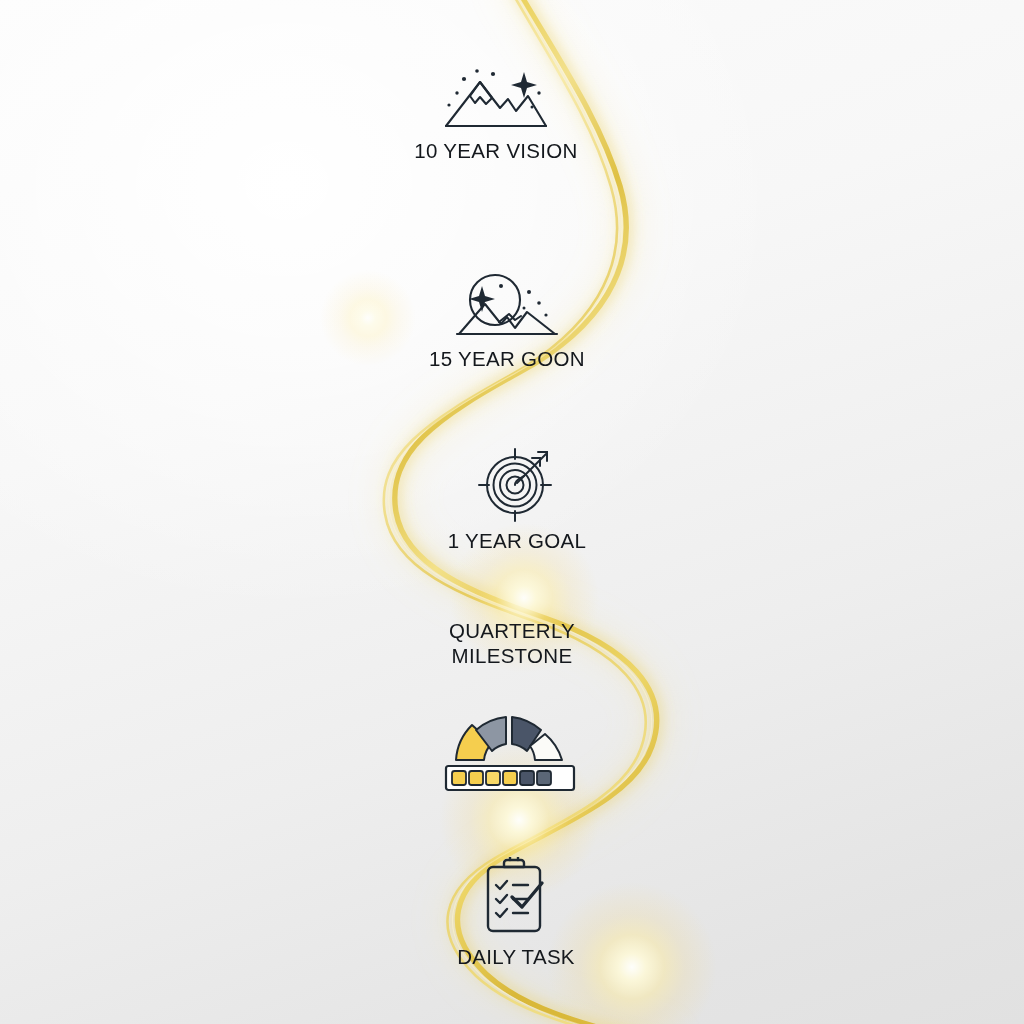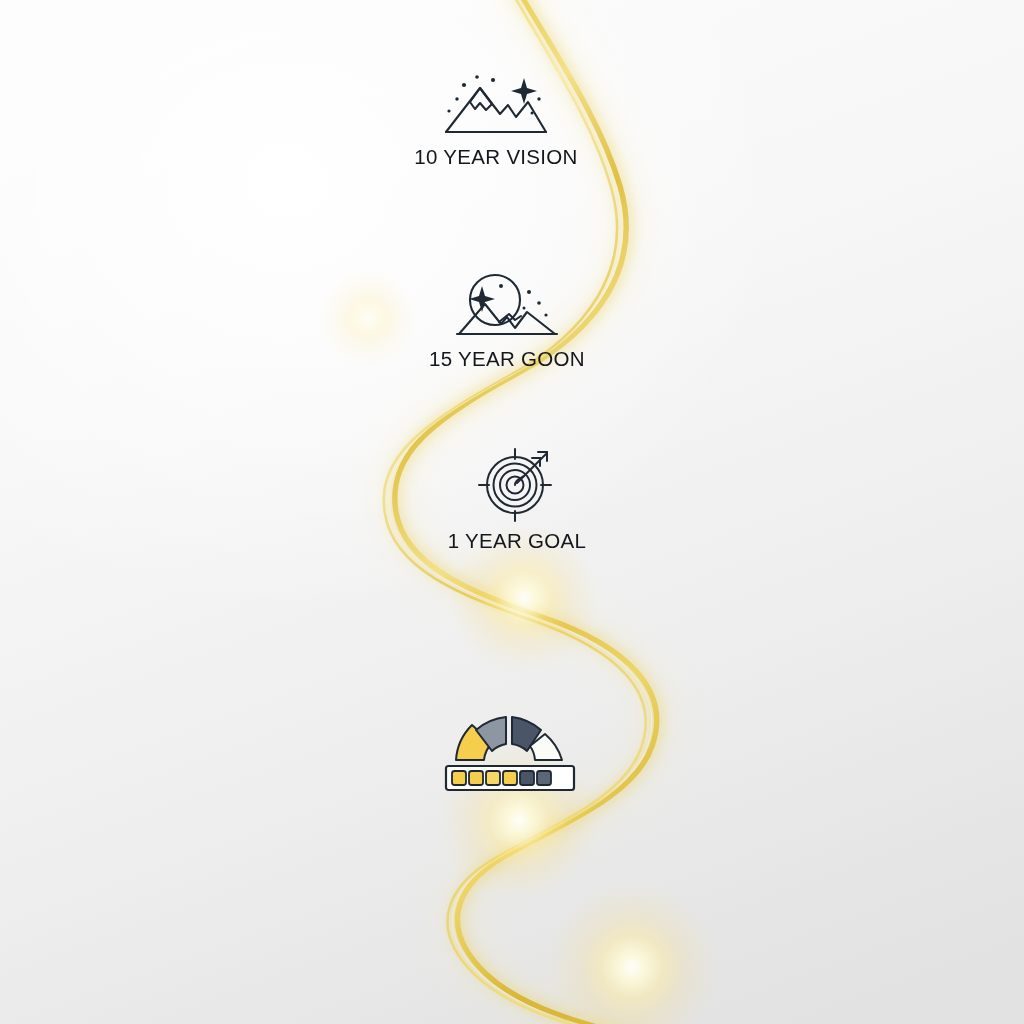--- a/index.html
+++ b/index.html
@@ -57,21 +57,21 @@
     line-height: 1.18;
     font-weight: 400;
     white-space: pre-line;
   }
 
   .ms-label.two-line {
     line-height: 1.22;
   }
 
   
-  #ms-vision     { left: 496px; top: 72px; }
+  #ms-vision     { left: 496px; top: 66px; }
   #ms-vision .ms-icon { margin-bottom: 7px; }
 
   #ms-goon       { left: 507px; top: 270px; }
   #ms-goon .ms-icon { margin-bottom: 7px; }
 
   #ms-goal       { left: 517px; top: 443px; }
   #ms-goal .ms-icon { margin-bottom: 6px; }
 
   #ms-quarterly  { left: 512px; top: 618px; }
 
@@ -240,20 +240,24 @@
           <path d="M39 42 C39 36, 46 35, 48 33"></path>
           <path d="M41 40 L70 11"></path>
           <path d="M62 9 L71 9 L71 18"></path>
           <path d="M56 15 L64 15 L64 23"></path>
         </g>
       </svg>
     </span>
     <span class="ms-label">1 YEAR GOAL</span>
   </div>
 
+  <div class="milestone" id="ms-quarterly">
+    <span class="ms-label two-line">QUARTERLY
+MILESTONE</span>
+  </div>
 
   <div class="milestone" id="ms-progress">
     <span class="ms-icon">
       <svg width="140" height="82" viewBox="0 0 140 82" xmlns="http://www.w3.org/2000/svg">
 
         <g stroke="#1f2933" stroke-width="2.0" stroke-linejoin="round">
 
           <path d="M16 48 A54 54 0 0 1 32 13 L52 31 A28 28 0 0 0 44 48 Z" fill="#f5ce4e"></path>
 
           <path d="M36 9 A54 54 0 0 1 66 -4 L66 23 A28 28 0 0 0 52 30 Z" fill="#8d96a3" transform="translate(0,9)"></path>
@@ -271,14 +275,35 @@
           <rect x="46" y="59" width="14" height="14" rx="2.5" fill="#f7d867"></rect>
           <rect x="63" y="59" width="14" height="14" rx="2.5" fill="#f5ce4e"></rect>
           <rect x="80" y="59" width="14" height="14" rx="2.5" fill="#4a5568"></rect>
           <rect x="97" y="59" width="14" height="14" rx="2.5" fill="#5b6777"></rect>
         </g>
       </svg>
     </span>
     <span class="ms-label"></span>
   </div>
 
+  <div class="milestone" id="ms-daily">
+    <span class="ms-icon">
+      <svg width="76" height="80" viewBox="0 0 76 80" xmlns="http://www.w3.org/2000/svg">
+        <g fill="none" stroke="#1f2933" stroke-width="2.4" stroke-linejoin="round" stroke-linecap="round">
+          <rect x="10" y="10" width="52" height="64" rx="5"></rect>
+          <path d="M26 10 L26 6 a3 3 0 0 1 3 -3 L43 3 a3 3 0 0 1 3 3 L46 10 Z"></path>
+          <path d="M32 3 L32 -2 a4 4 0 0 1 8 0 L40 3"></path>
+
+          <path d="M18 28 L22 32 L29 24"></path>
+          <path d="M35 28 L50 28"></path>
+          <path d="M18 42 L22 46 L29 38"></path>
+          <path d="M35 42 L50 42"></path>
+          <path d="M18 56 L22 60 L29 52"></path>
+          <path d="M35 56 L50 56"></path>
+
+          <path d="M34 40 L44 50 L64 26" stroke-width="3.4"></path>
+        </g>
+      </svg>
+    </span>
+    <span class="ms-label">DAILY TASK</span>
+  </div>
 
 </div>
 
 </body></html>

